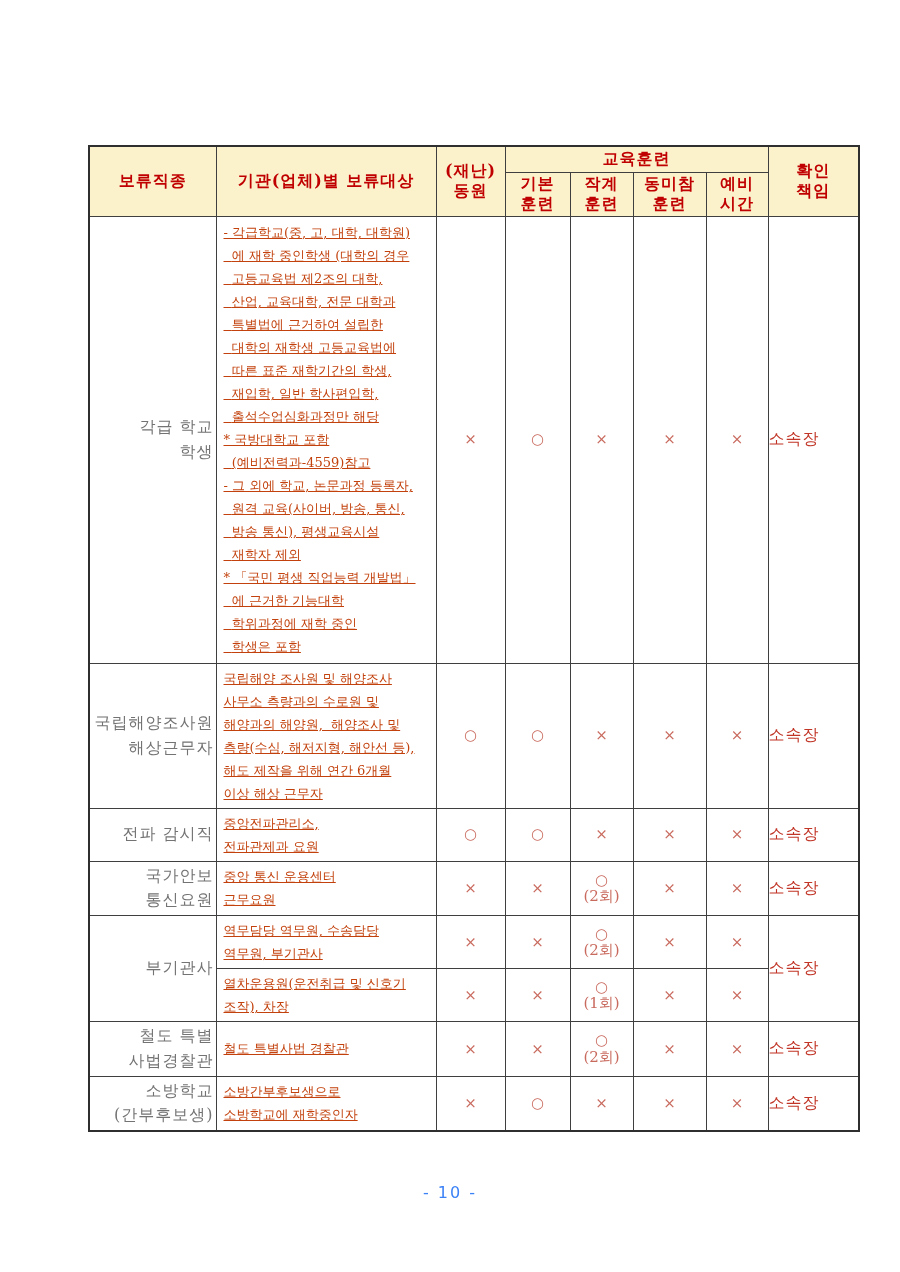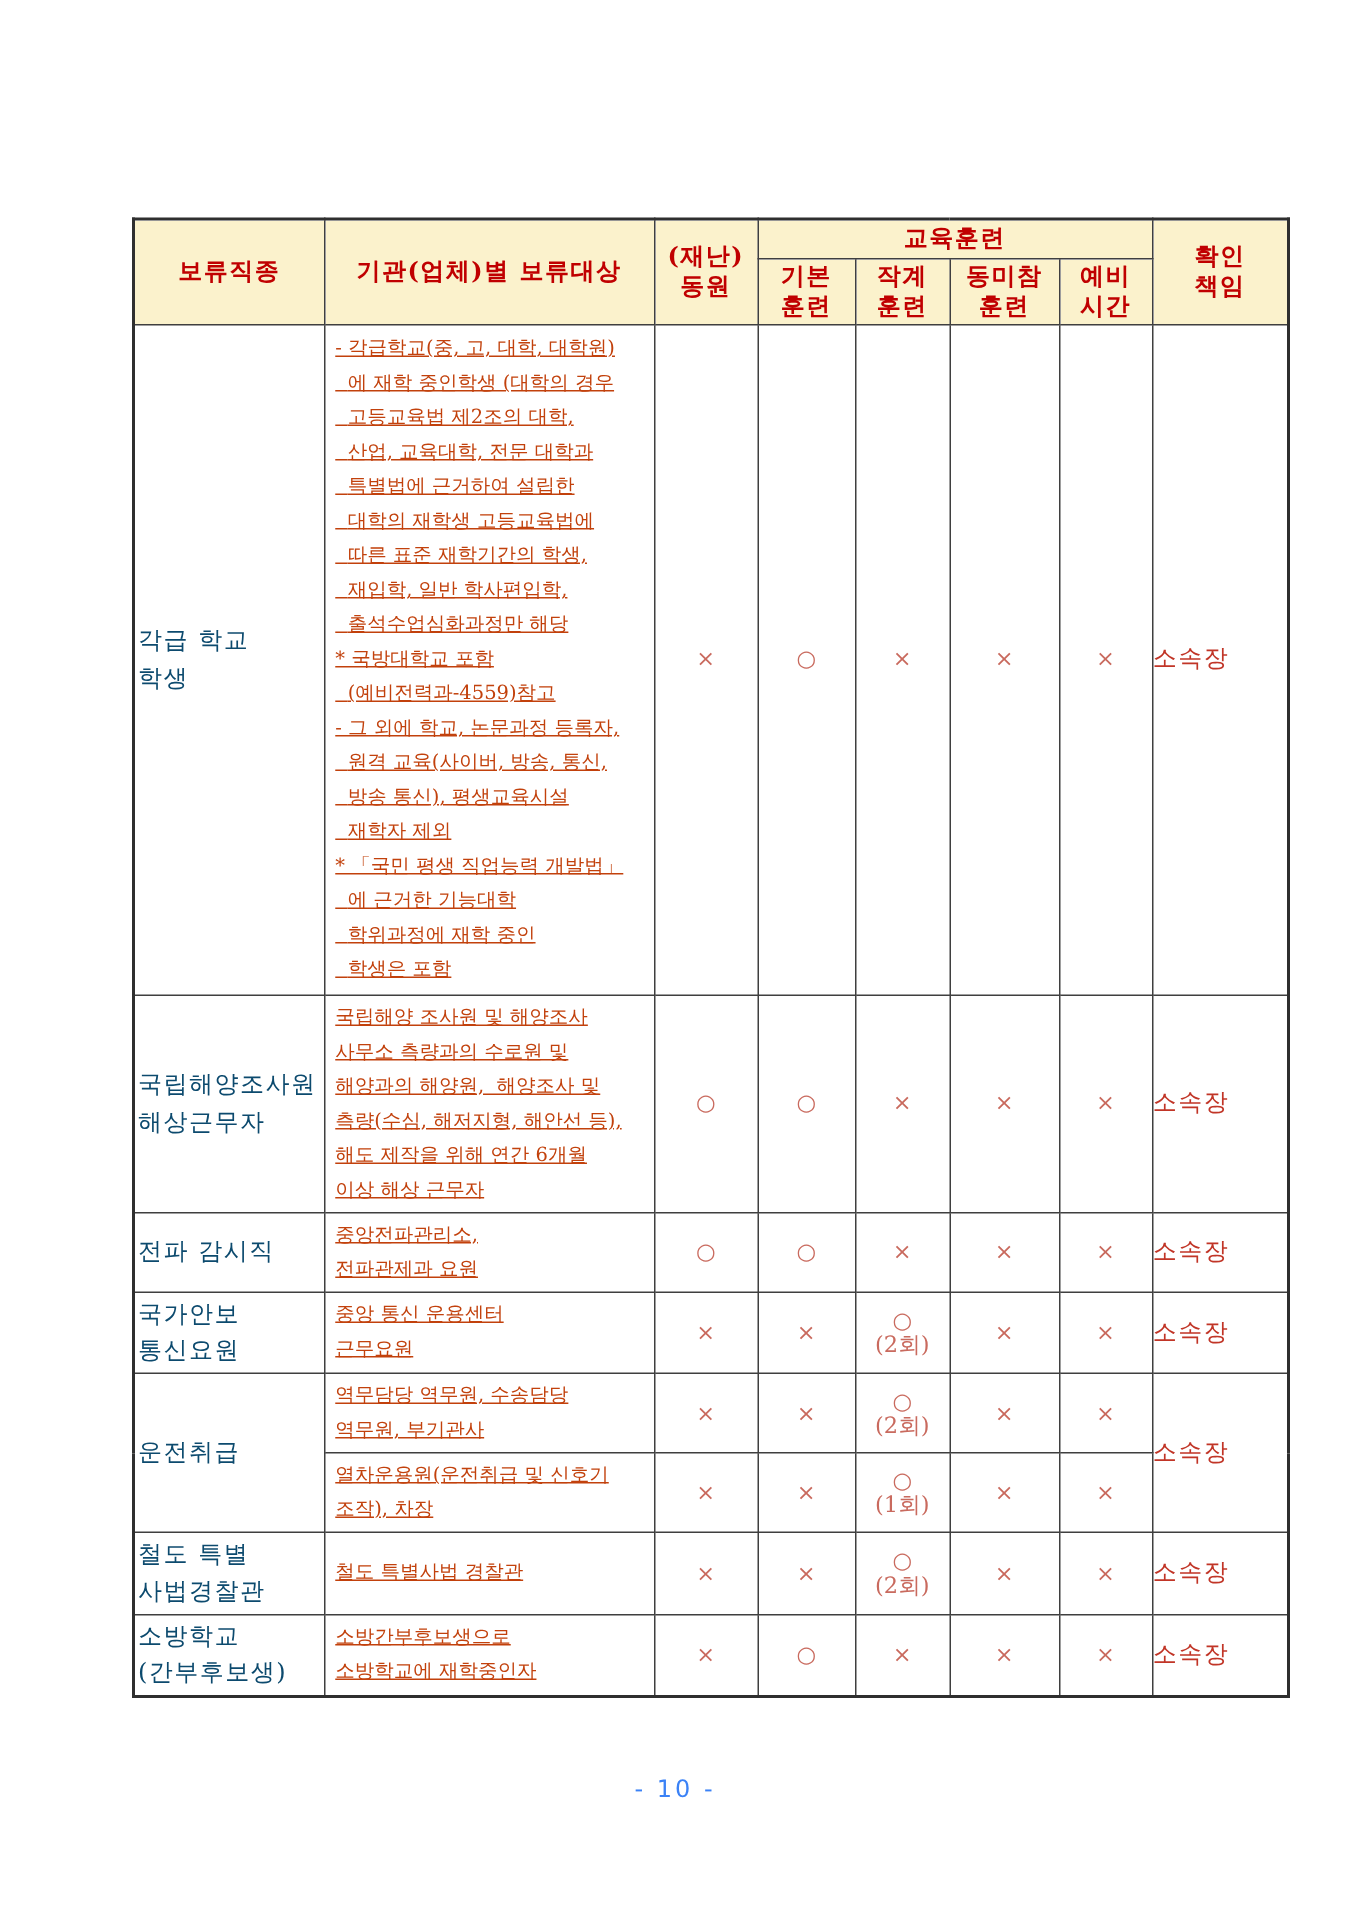--- a/index.html
+++ b/index.html
@@ -43,27 +43,27 @@
   tr.r1 { height: 447px; }
   tr.r2 { height: 138px; }
   tr.r3 { height: 48px; }
   tr.r4 { height: 48px; }
   tr.r5 { height: 49px; }
   tr.r6 { height: 48px; padding-left: 26px; }
   tr.r7 { height: 48px; padding-left: 24px; }
   tr.r8 { height: 48px; }
 
   td.occ {
-    text-align: left;
+    text-align: right;
     vertical-align: middle;
     font-size: 16px;
     letter-spacing: 1px;
     white-space: pre-wrap;
     line-height: 1.55;
-    color: #0c4a6e;
+    color: #737373;
     padding: 2px;
   }
   td.target {
     vertical-align: middle;
     font-size: 13px;
     line-height: 23px;
     white-space: pre-wrap;
     padding: 3px 4px 3px 7px;
     color: #c2410c;
     text-decoration: underline;
@@ -200,21 +200,21 @@
         <td class="mark">×</td>
         <td class="mark">×</td>
         <td class="mark">○
 (2회)</td>
         <td class="mark">×</td>
         <td class="mark">×</td>
         <td class="confirm">소속장</td>
       </tr>
 
       <tr class="r5">
-        <td class="occ" rowspan="2">운전취급</td>
+        <td class="occ" rowspan="2">부기관사</td>
         <td class="target">역무담당 역무원, 수송담당
 역무원, 부기관사</td>
         <td class="mark">×</td>
         <td class="mark">×</td>
         <td class="mark">○
 (2회)</td>
         <td class="mark">×</td>
         <td class="mark">×</td>
         <td class="confirm" rowspan="2">소속장</td>
       </tr>

